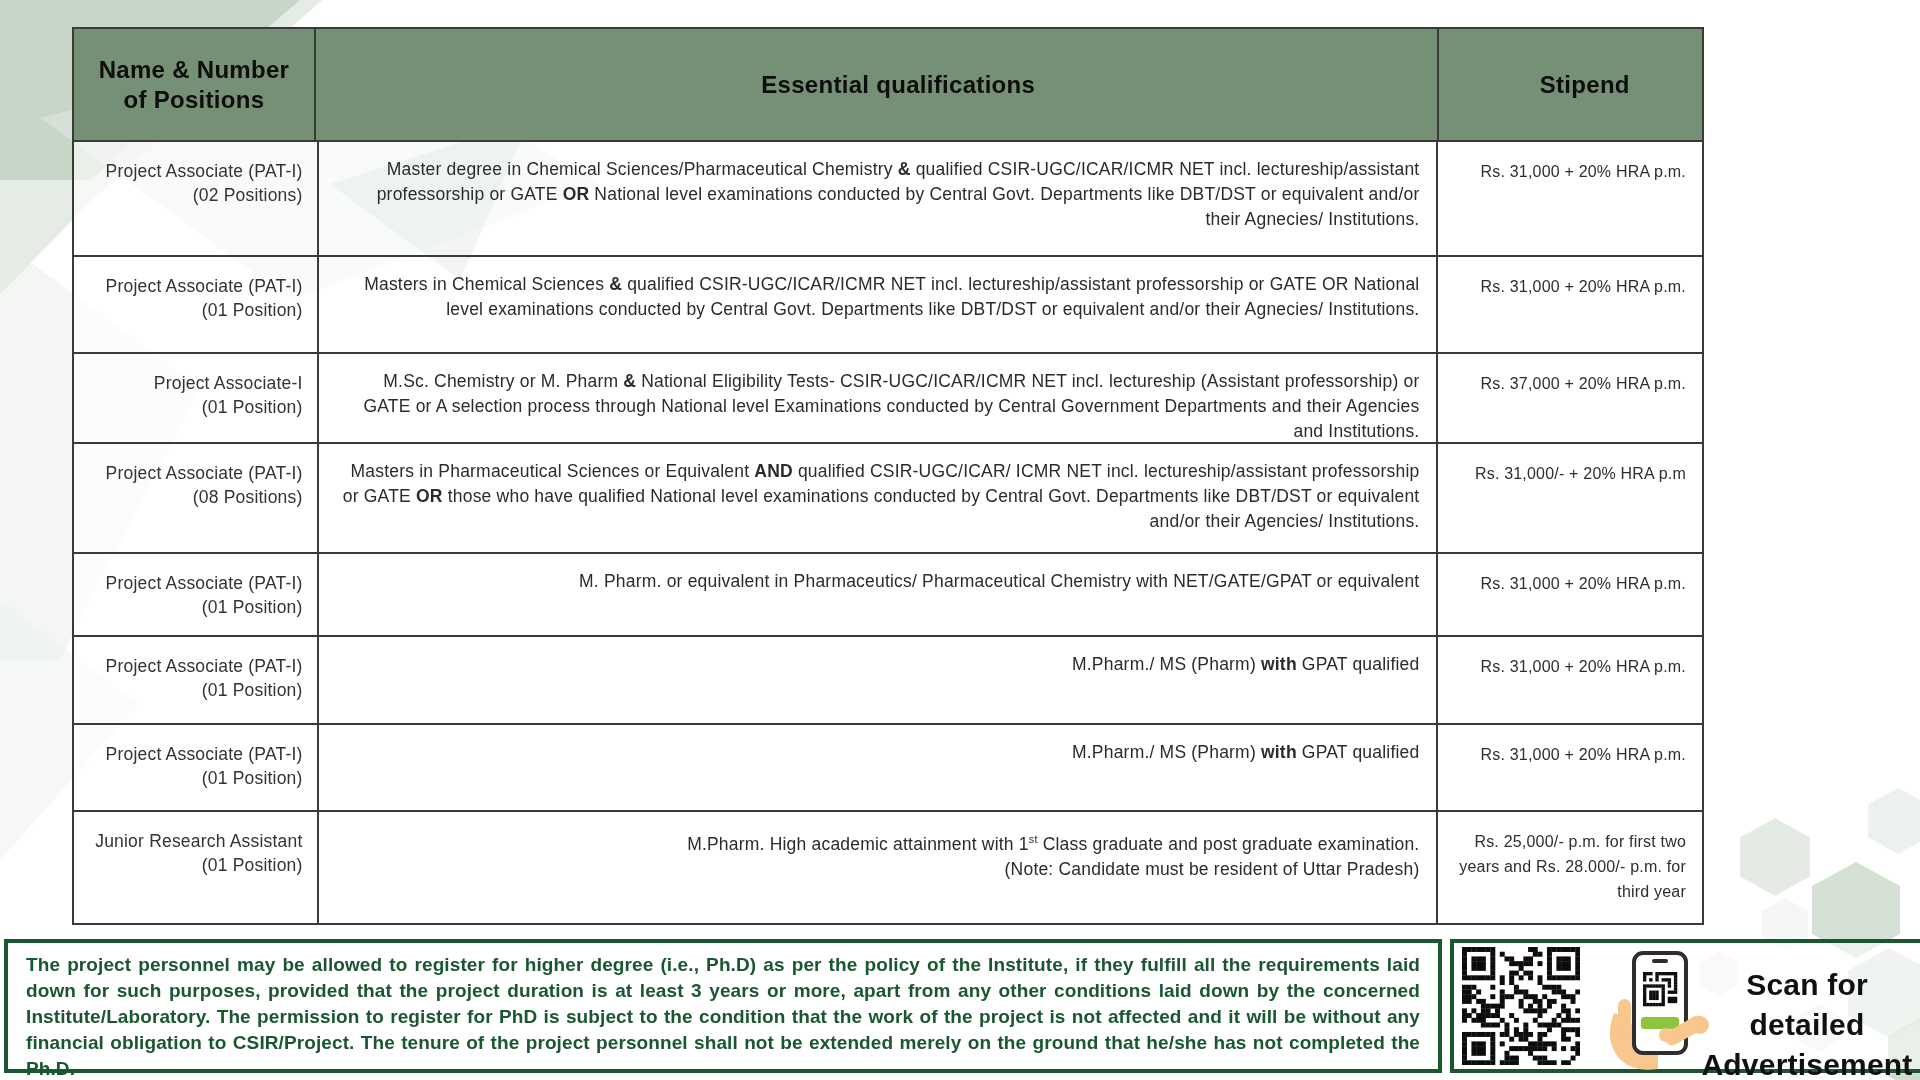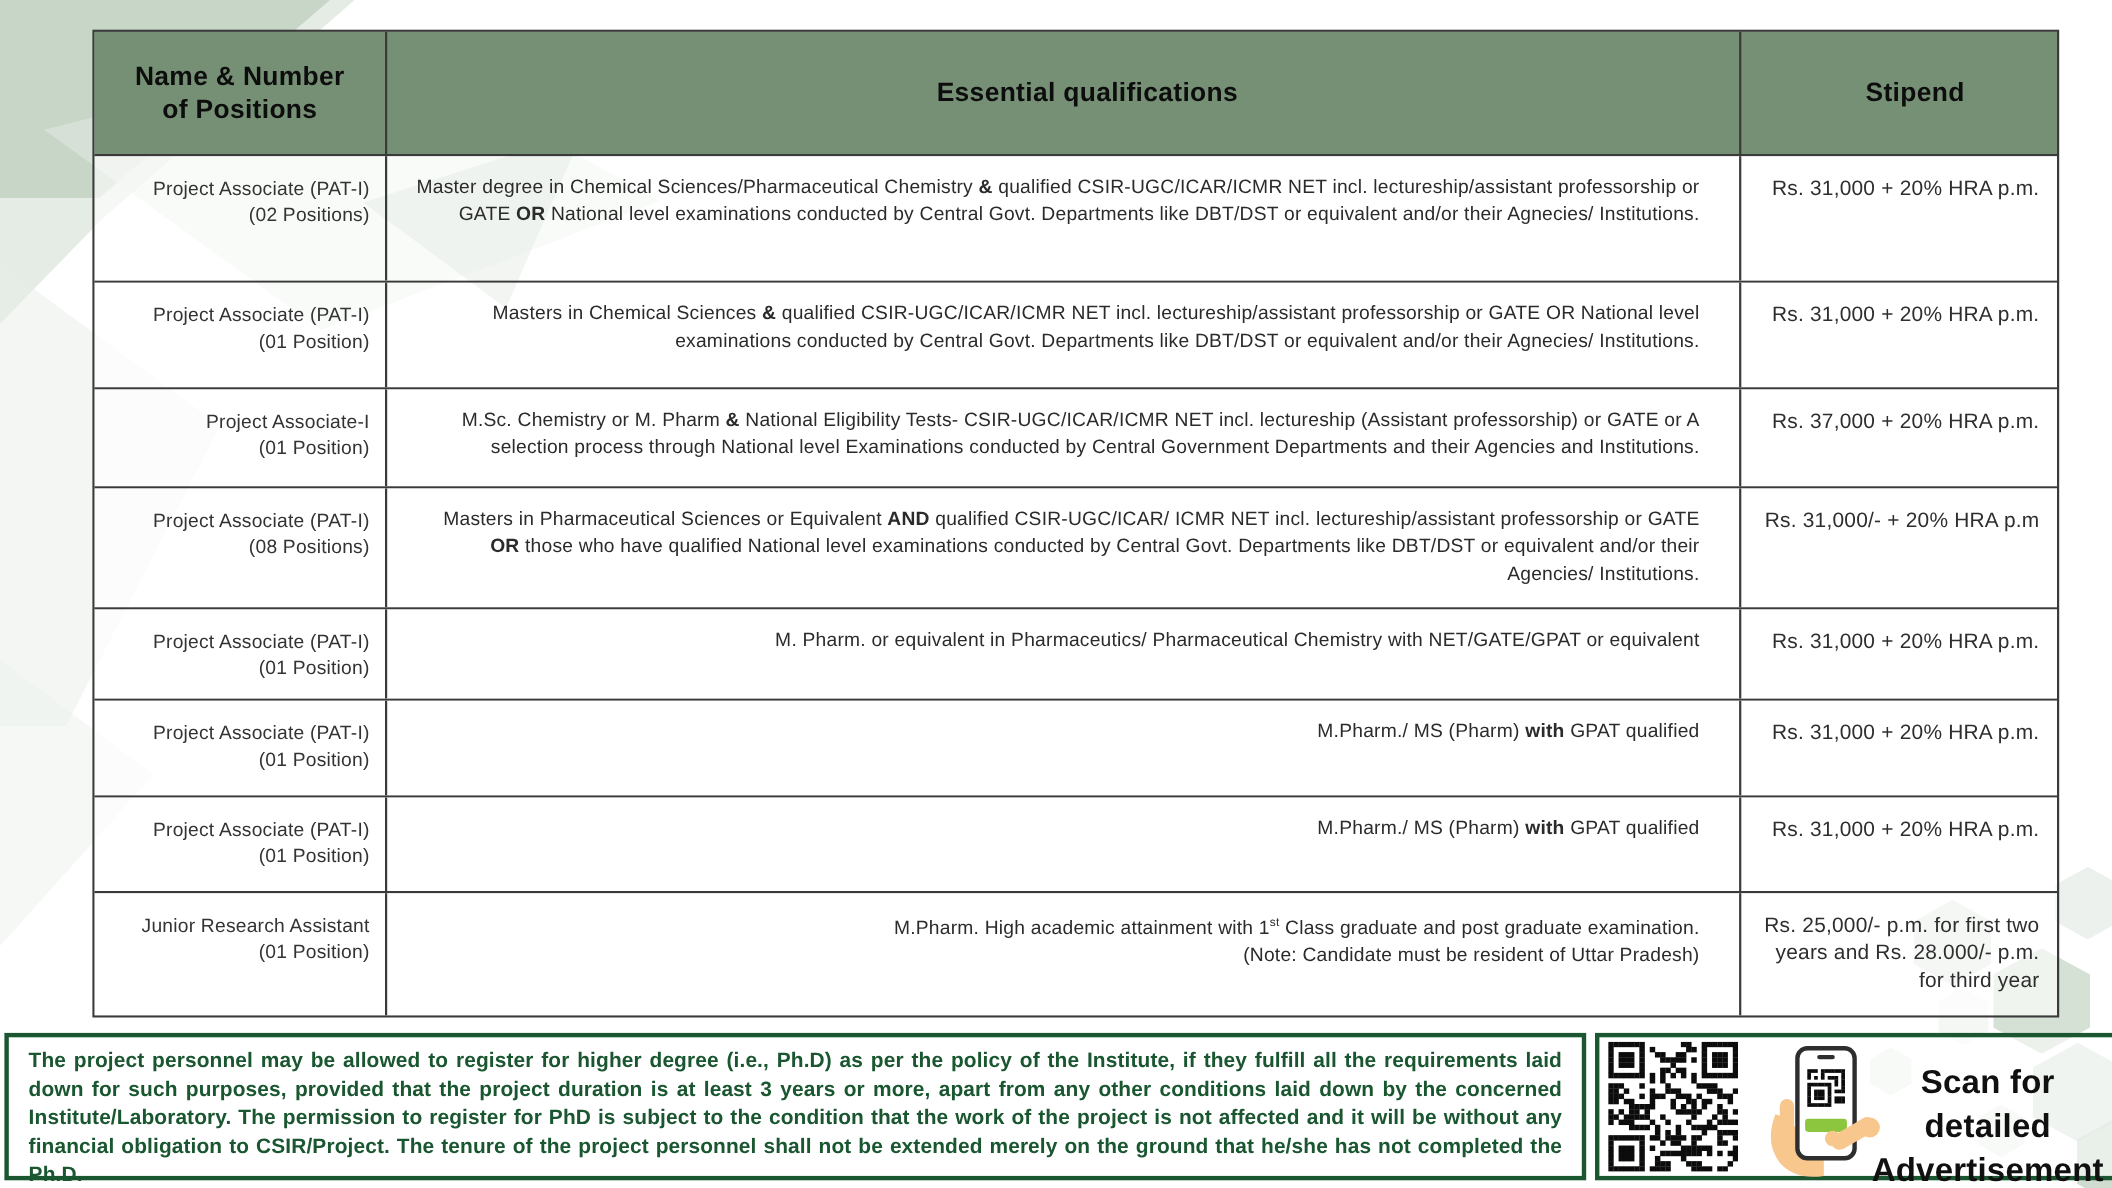--- a/index.html
+++ b/index.html
@@ -8,39 +8,39 @@
     background:#ffffff;
     font-family:"Liberation Sans", sans-serif;
     color:#2b2b2b;
   }
   
   .deco{position:absolute;pointer-events:none;z-index:0;}
   .hex{position:absolute;pointer-events:none;z-index:0;
        clip-path:polygon(50% 0%,100% 25%,100% 75%,50% 100%,0% 75%,0% 25%);}
   
   #recruitment-table{
-    position:absolute;left:84px;top:27px;width:1788px;
+    position:absolute;left:72px;top:27px;width:1632px;
     border:2px solid #3a3a3a;z-index:1;box-sizing:border-box;
   }
   .t-row{display:flex;box-sizing:border-box;}
   .t-row + .t-row{border-top:2px solid #3a3a3a;}
   .hcell,.cell{box-sizing:border-box;text-align:right;}
   .hcell + .hcell, .cell + .cell{border-left:2px solid #3a3a3a;}
   .c0{width:264px;}
   .c1{width:1231px;padding-left:44px;}
   .c2{width:289px;padding-left:29px;}
   .hcell{
     background:#769075;display:flex;align-items:center;justify-content:center;
     font-size:24px;font-weight:700;color:#0d0d0d;text-align:center;
     white-space:pre-line;letter-spacing:.3px;line-height:30px;
   }
   .cell{background:rgba(255,255,255,.62);}
   .pos-cell{padding:17px 14px 0 20px;font-size:17.5px;line-height:24px;color:#333;letter-spacing:.2px;}
-  .qual-cell{padding:15px 36px 0 22px;font-size:17.5px;line-height:25px;color:#2b2b2b;letter-spacing:.2px;white-space:pre-line;}
-  .stip-cell{padding:17px 16px 0 20px;font-size:19px;line-height:25px;color:#2e2e2e;letter-spacing:.2px;}
+  .qual-cell{padding:15px 17px 0 22px;font-size:17.5px;line-height:25px;color:#2b2b2b;letter-spacing:.2px;white-space:pre-line;}
+  .stip-cell{padding:17px 16px 0 20px;font-size:16px;line-height:25px;color:#2e2e2e;letter-spacing:.2px;}
   .qual-cell sup{font-size:.62em;}
   
   #phd-note-box{
     position:absolute;left:4px;top:939px;width:1438px;height:134px;
     box-sizing:border-box;border:4px solid #1a5731;background:#ffffff;z-index:1;
     padding:9px 18px 0 18px;
   }
   #phd-note-text{
     font-size:19px;font-weight:700;color:#1a5731;line-height:26px;
     text-align:justify;letter-spacing:.1px;

